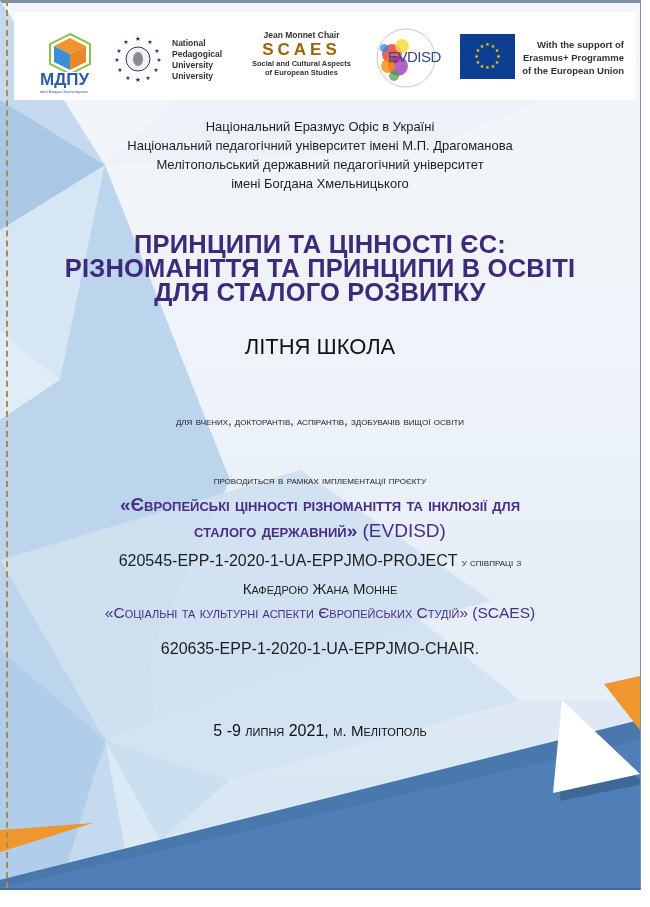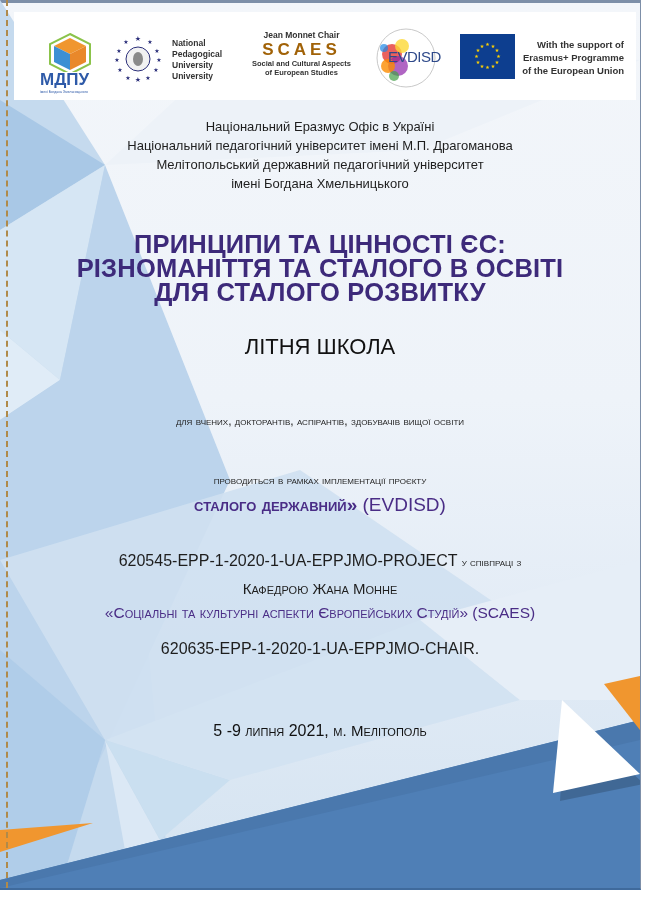--- a/index.html
+++ b/index.html
@@ -151,31 +151,32 @@
 
   <div class="centered orgs">
     <div>Національний Еразмус Офіс в Україні</div>
     <div>Національний педагогічний університет імені М.П. Драгоманова</div>
     <div>Мелітопольський державний педагогічний університет</div>
     <div>імені Богдана Хмельницького</div>
   </div>
 
   <div class="centered title">
     <div>ПРИНЦИПИ ТА ЦІННОСТІ ЄС:</div>
-    <div>РІЗНОМАНІТТЯ ТА СТАЛОГО В ОСВІТІ</div>
+    <div>РІЗНОМАНІТТЯ ТА ПРИНЦИПИ В ОСВІТІ</div>
     <div>ДЛЯ СТАЛОГО РОЗВИТКУ</div>
   </div>
 
   <div class="centered subtitle">ЛІТНЯ ШКОЛА</div>
 
   <div class="centered audience">для вчених,  докторантів, аспірантів, здобувачів вищої освіти</div>
 
   <div class="centered framework">проводиться в рамках імплементації проєкту</div>
 
   <div class="centered project-title">
+    <div>«Європейські цінності різноманіття та інклюзії для</div>
     <div><span>сталого державний»</span> <span class="abbr">(EVDISD)</span></div>
   </div>
 
   <div class="centered code-line code1">
     <span>620545-EPP-1-2020-1-UA-EPPJMO-PROJECT</span>
     <span class="sc">у співпраці з</span>
   </div>
 
   <div class="centered chair">Кафедрою Жана Монне</div>
 

